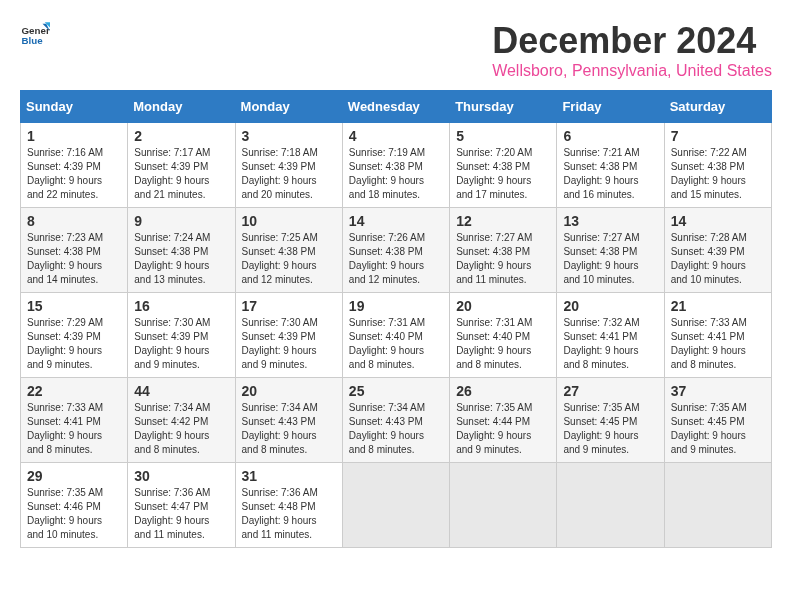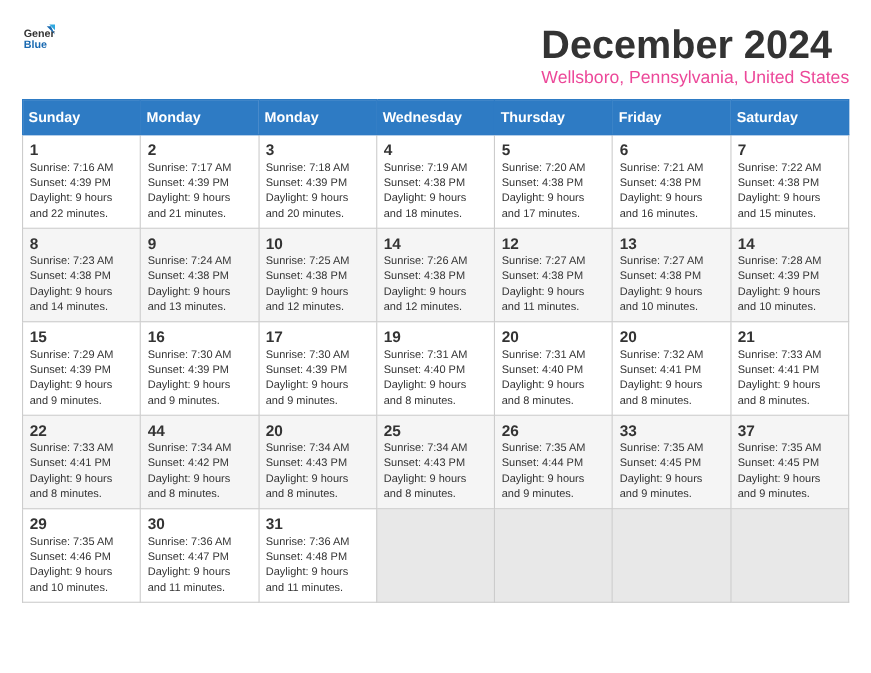--- a/index.html
+++ b/index.html
@@ -217,21 +217,21 @@
       </td>
         <td>
         <span class="day-number">25</span>
         <span class="day-info">Sunrise: 7:34 AM<br>Sunset: 4:43 PM<br>Daylight: 9 hours and 8 minutes.</span>
       </td>
         <td>
         <span class="day-number">26</span>
         <span class="day-info">Sunrise: 7:35 AM<br>Sunset: 4:44 PM<br>Daylight: 9 hours and 9 minutes.</span>
       </td>
         <td>
-        <span class="day-number">33</span>
+        <span class="day-number">27</span>
         <span class="day-info">Sunrise: 7:35 AM<br>Sunset: 4:45 PM<br>Daylight: 9 hours and 9 minutes.</span>
       </td>
         <td>
         <span class="day-number">37</span>
         <span class="day-info">Sunrise: 7:35 AM<br>Sunset: 4:45 PM<br>Daylight: 9 hours and 9 minutes.</span>
       </td>
       </tr>
       <tr class="last-row">
         <td>
         <span class="day-number">29</span>

